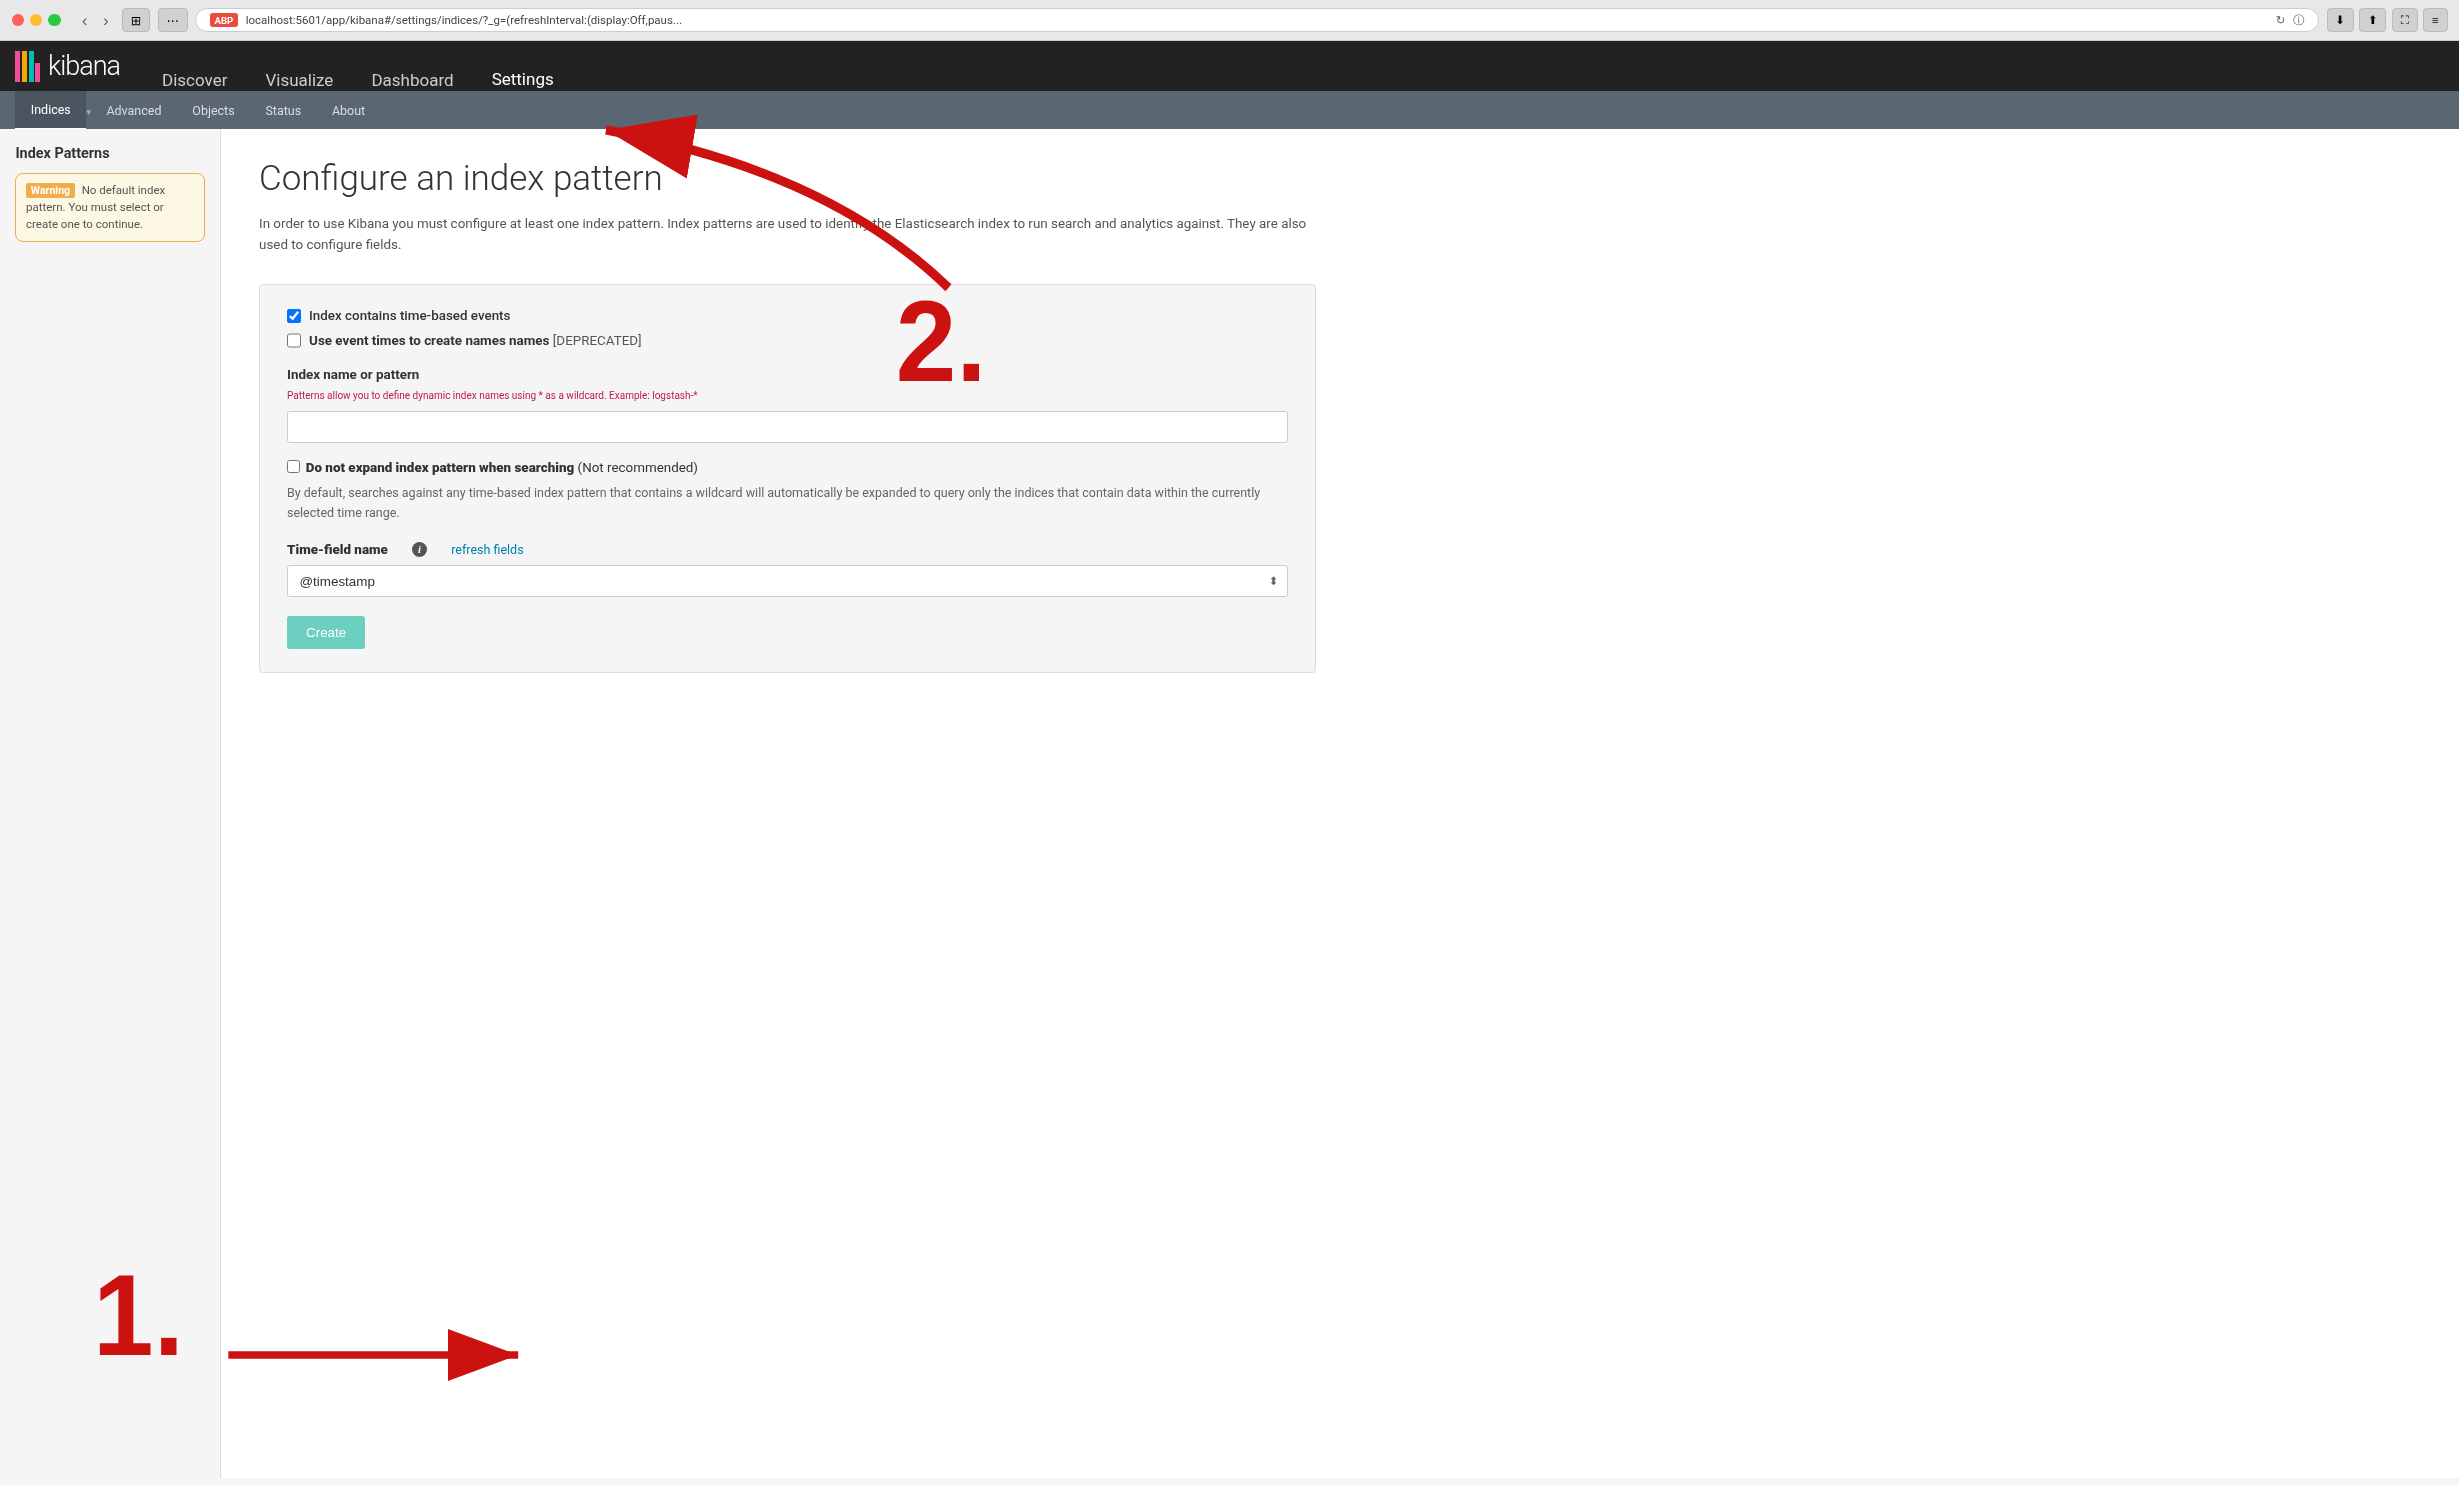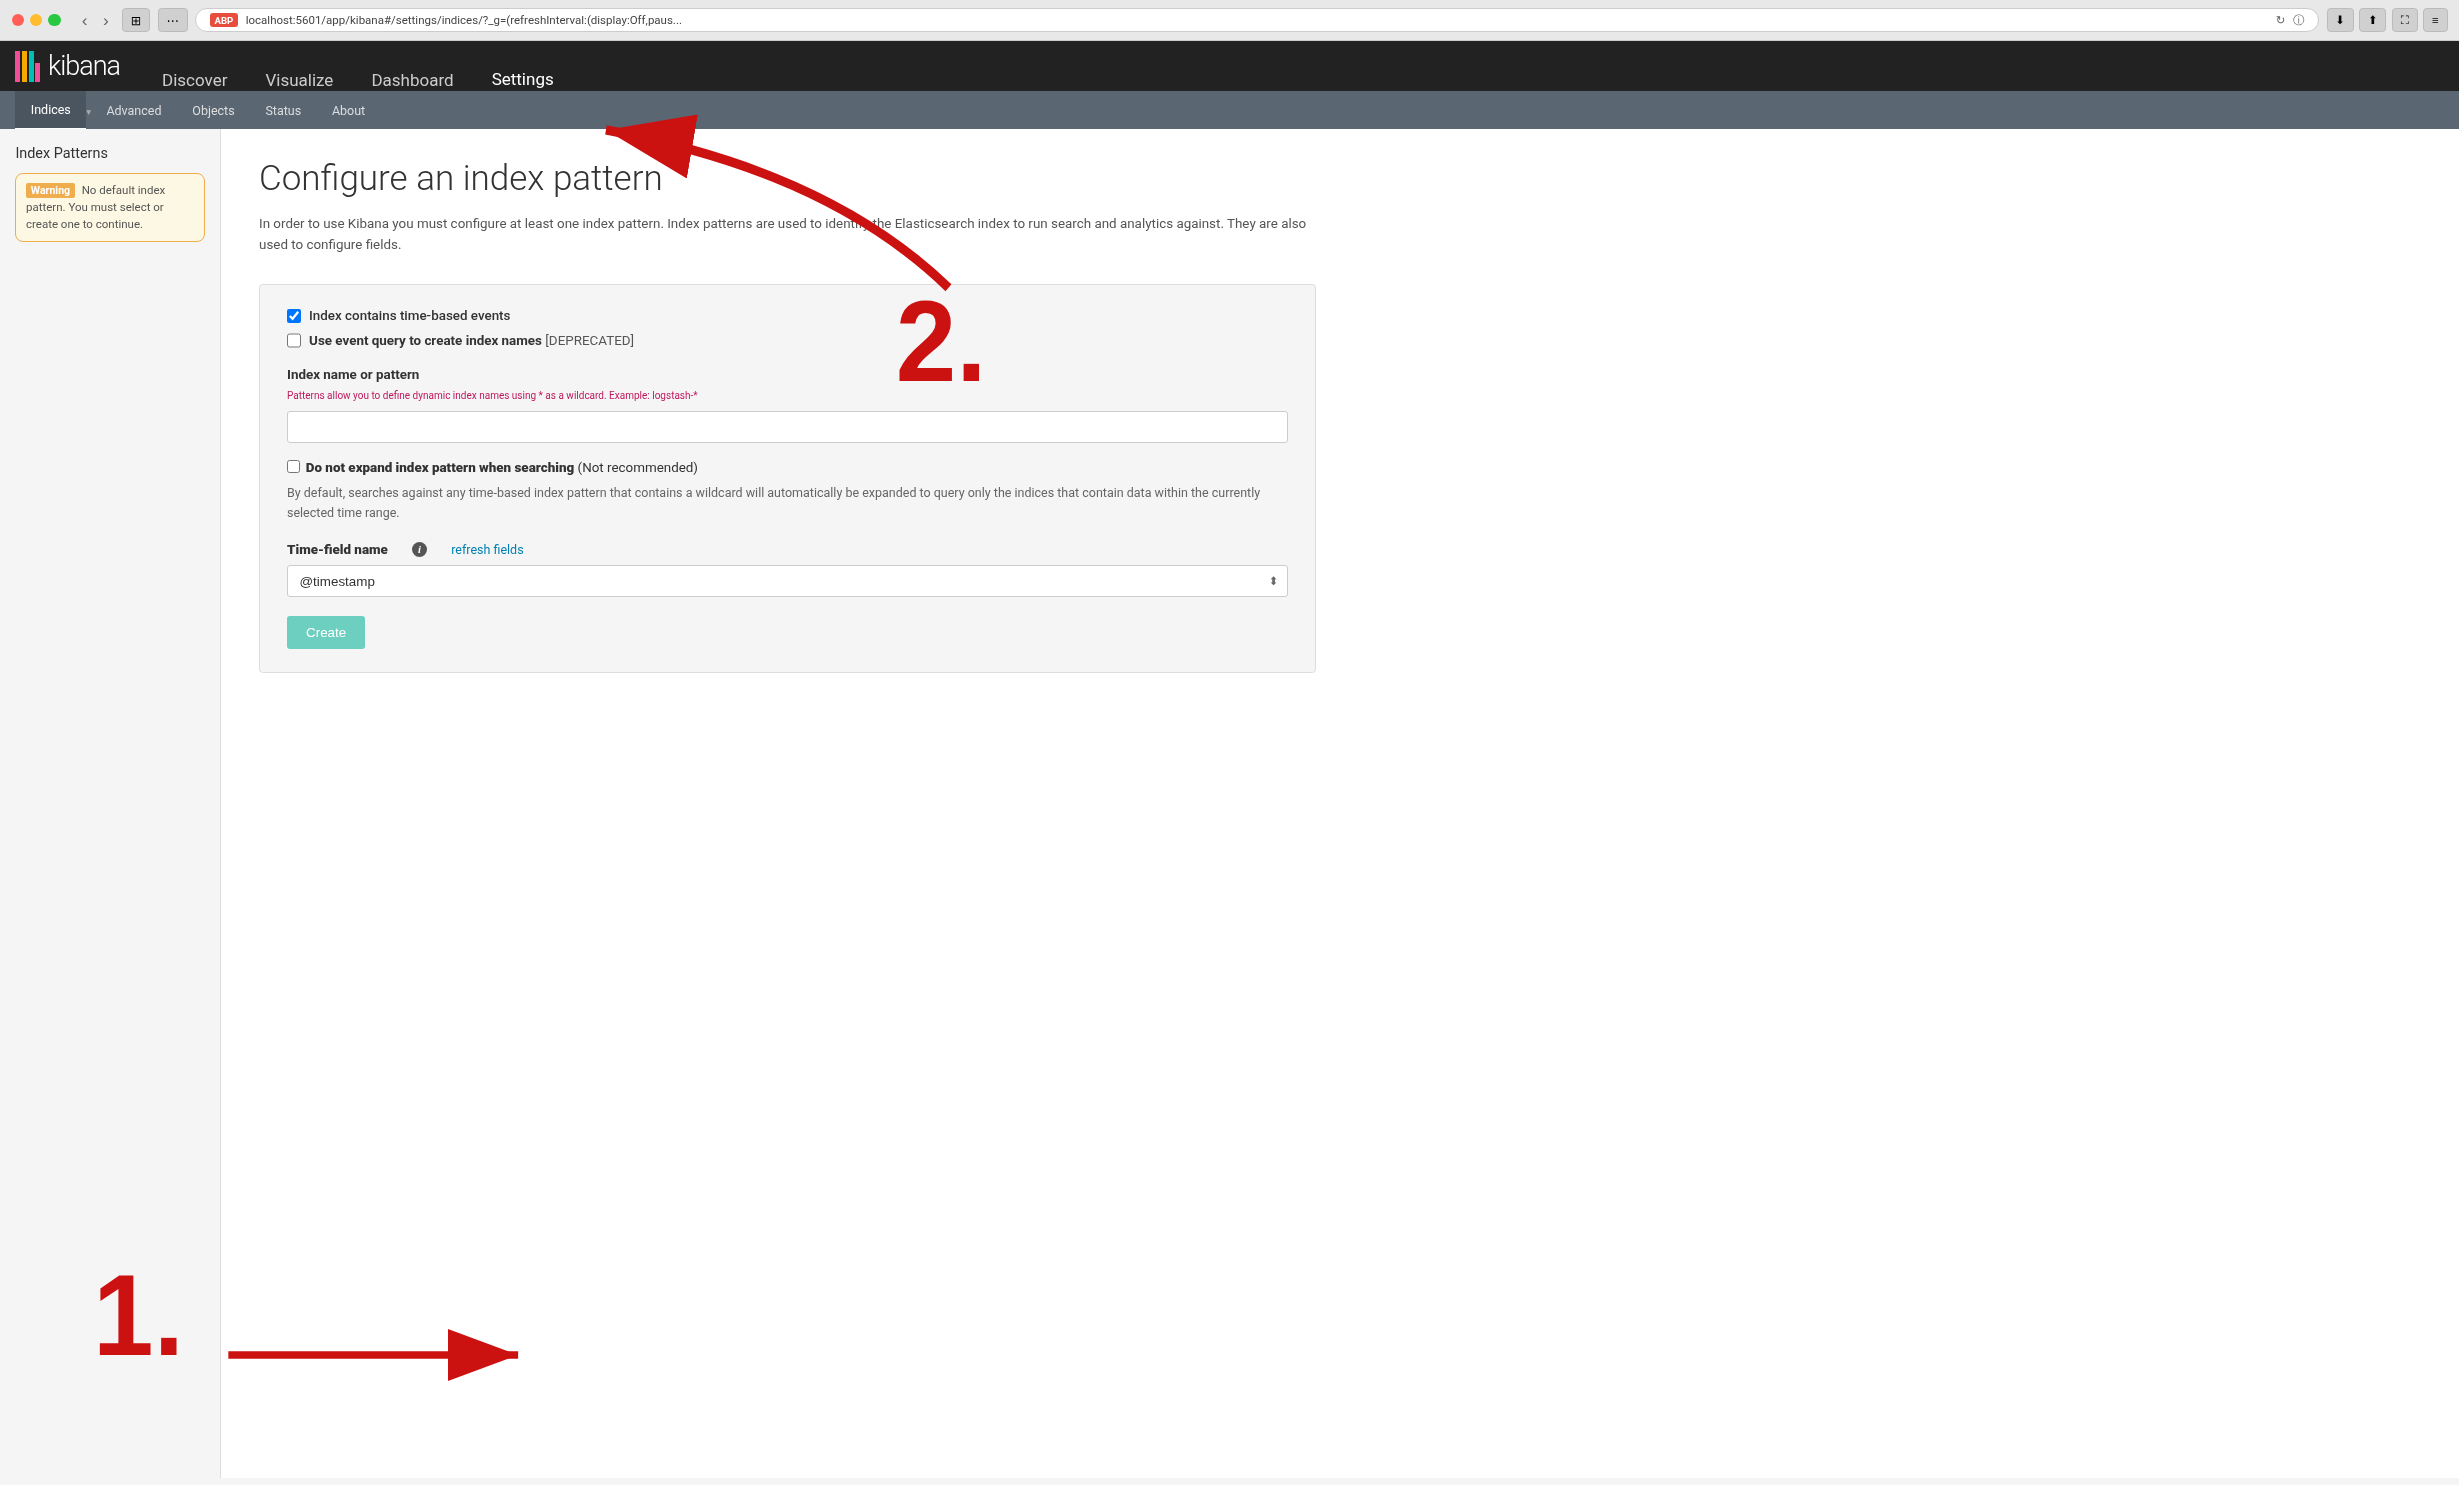--- a/index.html
+++ b/index.html
@@ -105,21 +105,21 @@
     .main-layout { display: flex; flex: 1; overflow: hidden; }
 
     
     .sidebar {
       width: 221px;
       background: #f5f5f5;
       border-right: 1px solid #ddd;
       padding: 15.4px;
       flex-shrink: 0;
     }
-    .sidebar-title { font-size: 14.4px; font-weight: 400; color: #333; margin-bottom: 11.5px; }
+    .sidebar-title { font-size: 14.4px; font-weight: 700; color: #333; margin-bottom: 11.5px; }
     .warning-box {
       background: #fcf8e3;
       border: 1px solid #f0ad4e;
       border-radius: 8px;
       padding: 7.7px 9.6px;
       font-size: 11.5px;
       color: #555;
       line-height: 1.5;
     }
     .warning-badge {
@@ -380,21 +380,21 @@
 
       <div class="form-container">
 
         <div class="checkbox-row">
           <input type="checkbox" checked="" id="time-based" style="">
           <label for="time-based">Index contains time-based events</label>
         </div>
         <div class="checkbox-row">
           <input type="checkbox" id="event-times" style="">
           <label for="event-times">
-            <strong>Use event query to create index names</strong>
+            <strong>Use event times to create names names</strong>
             <span class="deprecated-label">[DEPRECATED]</span>
           </label>
         </div>
 
         <div class="form-section">
           <div class="form-label">Index name or pattern</div>
           <div class="form-hint">Patterns allow you to define dynamic index names using * as a wildcard. Example: logstash-*</div>
           <input type="text" class="form-input" style="">
         </div>
 

